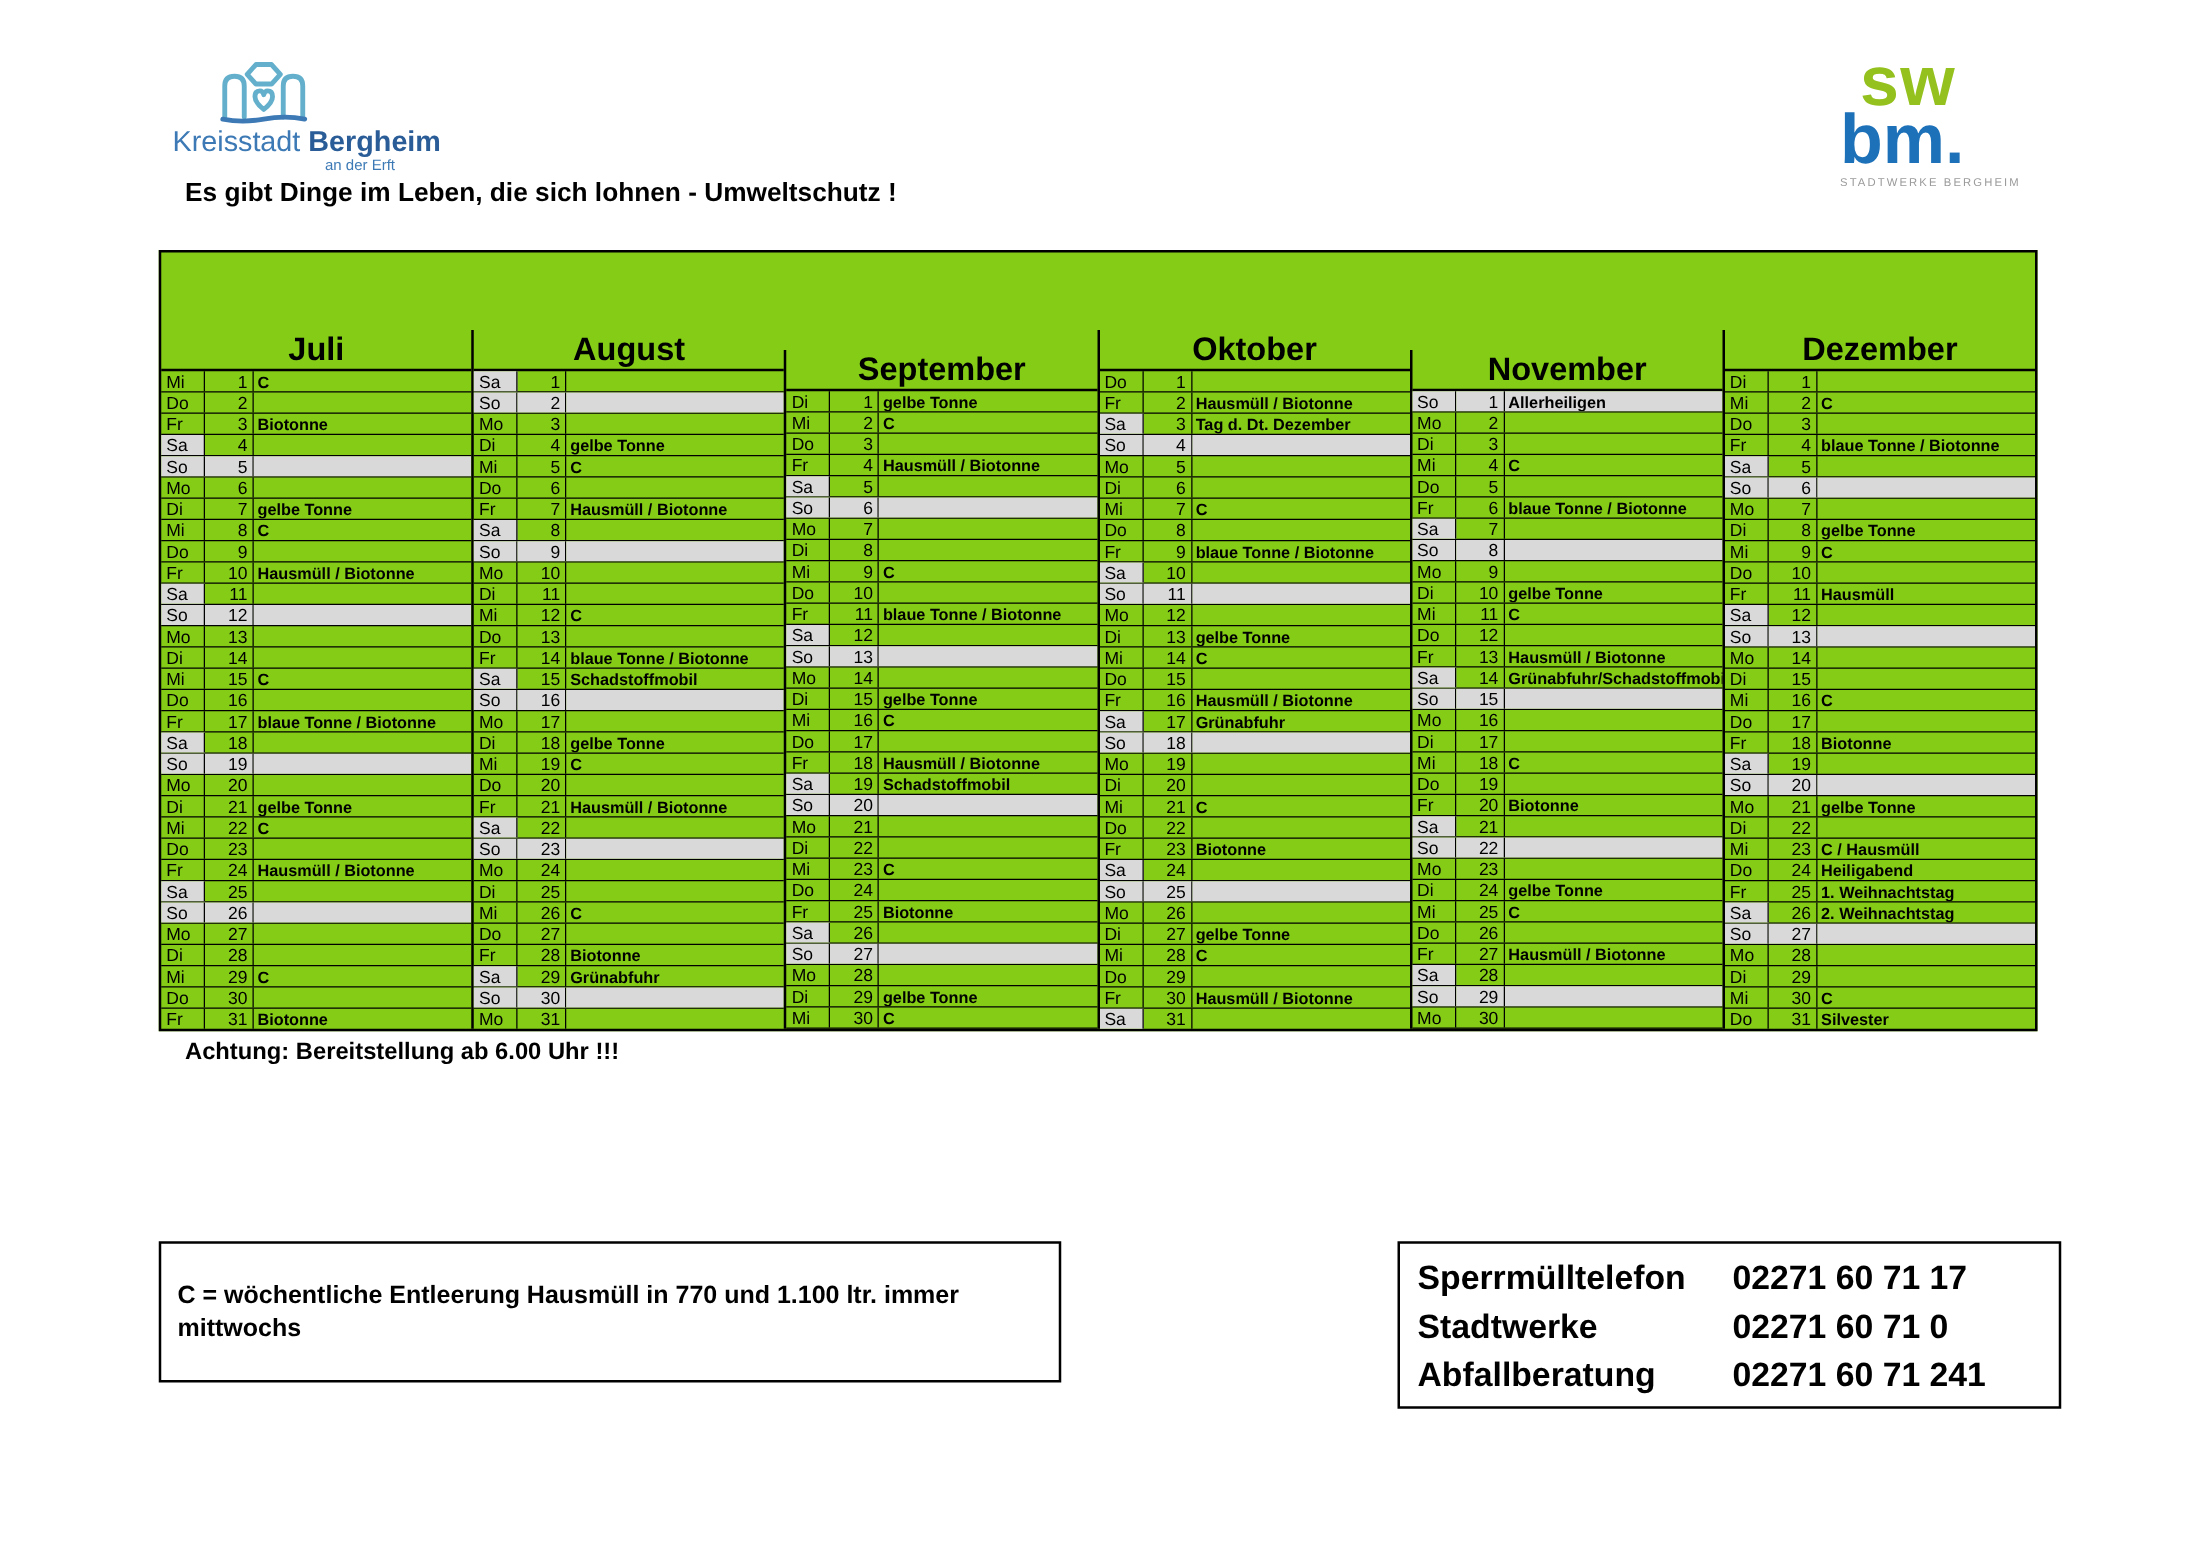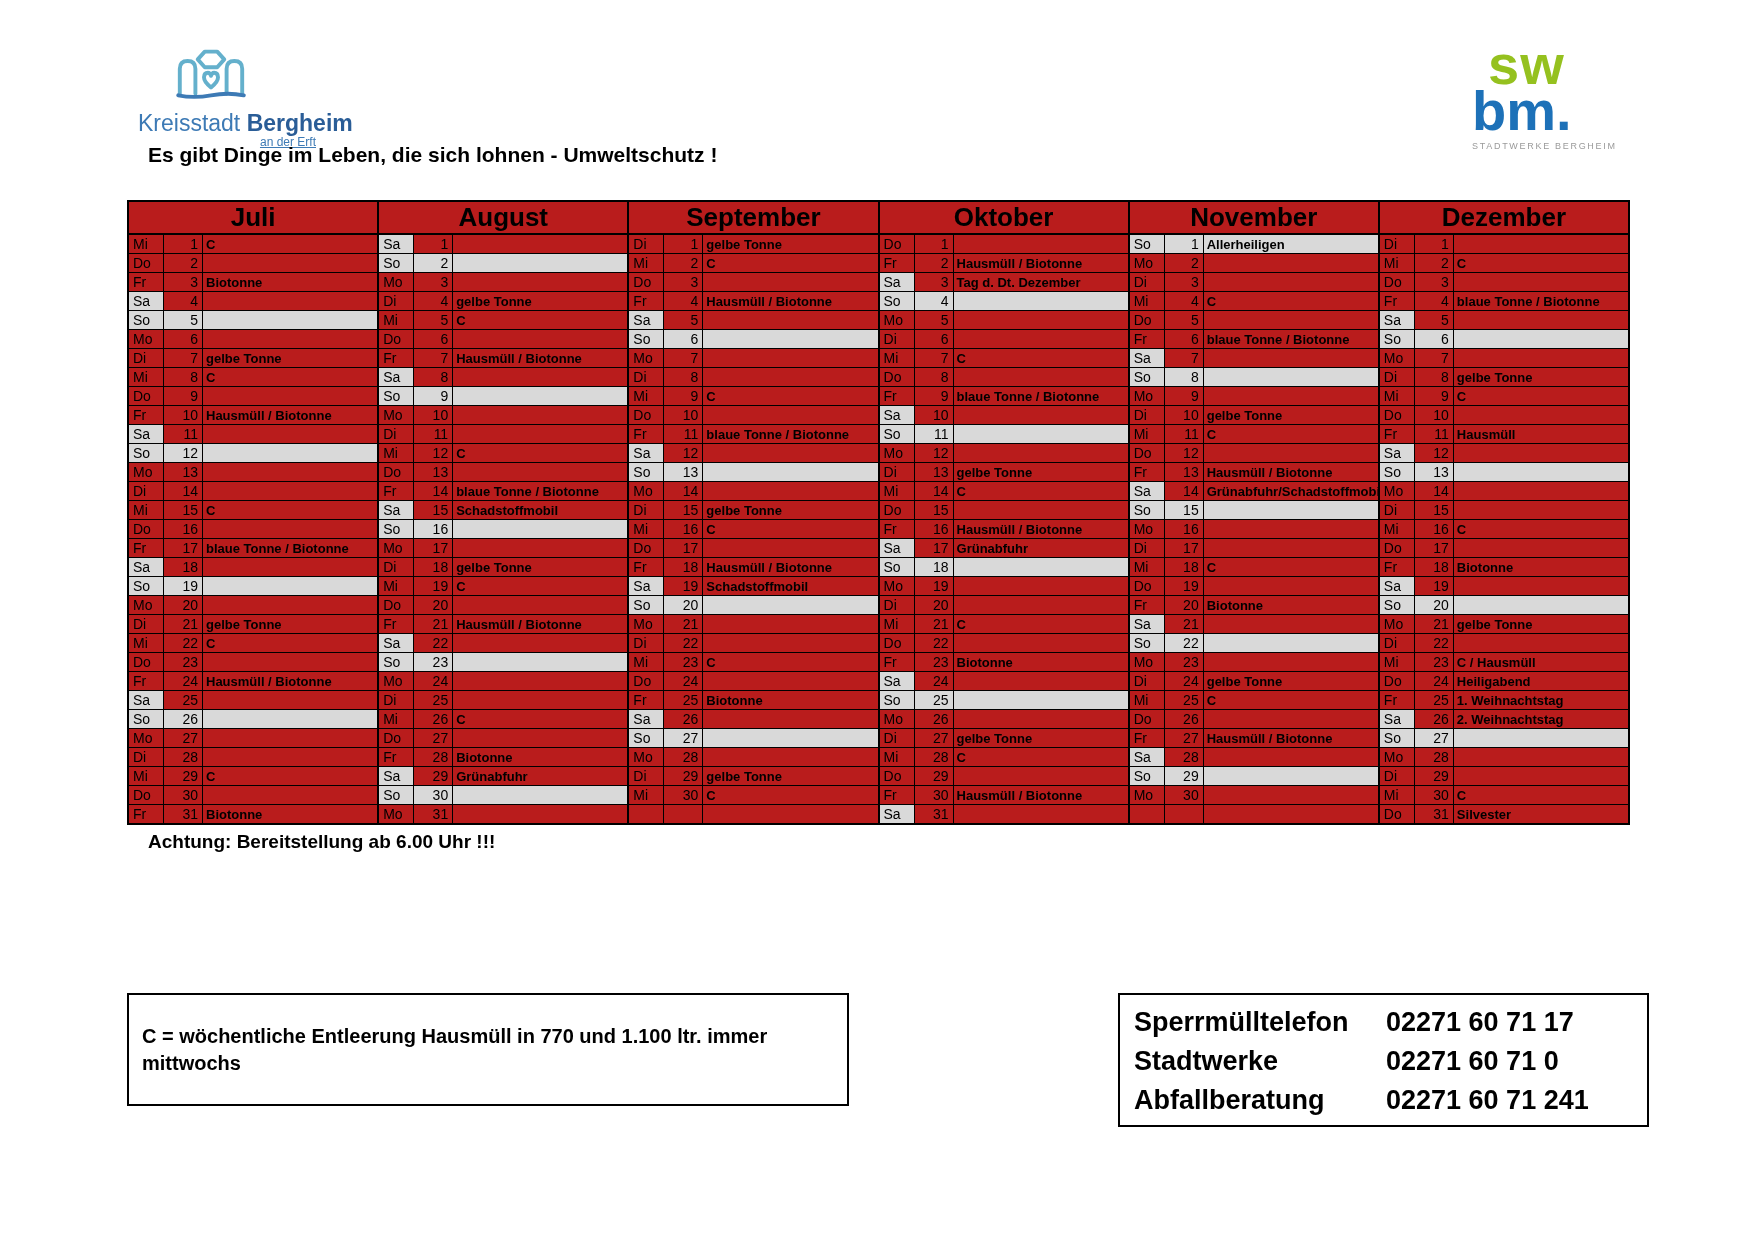--- a/index.html
+++ b/index.html
@@ -4,37 +4,37 @@
 <style>
   html,body { margin:0; padding:0; background:#fff; }
   #page {
     position:relative; width:1755px; height:1241px; background:#fff;
     font-family:"Liberation Sans", sans-serif; color:#000; overflow:hidden;
   }
 
   
   .bergheim-logo { position:absolute; left:138px; top:36px; width:210px; }
   .bg-icon { display:block; margin-left:34px; }
-  .bg-text1 { font-size:23px; line-height:24px; color:var(--logo-blue,#3d7ab5); margin-top:11px; white-space:nowrap; }
+  .bg-text1 { font-size:23px; line-height:24px; color:var(--logo-blue,#3d7ab5); margin-top:1px; white-space:nowrap; }
   .bg-text1 b { color:var(--logo-darkblue,#2a5d97); }
-  .bg-text2 { font-size:12px; color:var(--logo-blue,#3d7ab5); text-align:right; width:178px;text-decoration:underline; }
+  .bg-text2 { font-size:12px; color:var(--logo-blue,#3d7ab5); text-align:right; width:178px; }
 
   .title-block { position:absolute; left:560px; top:56px; width:650px; text-align:center;
                  font-weight:bold; font-size:31px; line-height:39px; }
 
   .swbm-logo { position:absolute; left:1472px; top:44px; width:170px; }
   .sw { color:var(--brand-green,#95c11f); font-weight:bold; font-size:56px; line-height:42px; letter-spacing:1px; margin-left:16px; }
   .bm { color:var(--brand-blue,#1d71b8); font-weight:bold; font-size:56px; line-height:50px; }
   .brand-sub { color:#9a9a9a; font-size:9px; letter-spacing:1.7px; margin-top:5px; white-space:nowrap; }
 
   .tagline { position:absolute; left:148px; top:143px; font-size:21px; font-weight:bold; }
 
   
   .calendar { position:absolute; left:127px; top:200px; width:1503px; height:625px;
-              border:2px solid #000; display:flex; box-sizing:border-box; background:#b91c1c; }
+              border:2px solid #000; display:flex; box-sizing:border-box; background:#84cc16;align-items:flex-end; }
   .month-col { flex:1; display:flex; flex-direction:column; border-left:2px solid #000; min-width:0; }
   .month-col:first-child { border-left:none; }
   .month-header { height:31px; border-bottom:2px solid #000; font-weight:bold; font-size:26px;
                   text-align:center; line-height:30px; flex:none; }
   .month-body { flex:1; display:flex; flex-direction:column; }
   .day-row { flex:1; display:flex; border-bottom:1px solid #000; min-height:0; }
   .day-row:last-child { border-bottom:none; }
   .cell { border-right:1px solid #000; overflow:hidden; white-space:nowrap; display:flex; align-items:center; box-sizing:border-box; }
   .cell.wd  { width:35px; font-size:14px; padding-left:4px; flex:none; }
   .cell.num { width:39px; font-size:14px; justify-content:flex-end; padding-right:4px; flex:none; }

